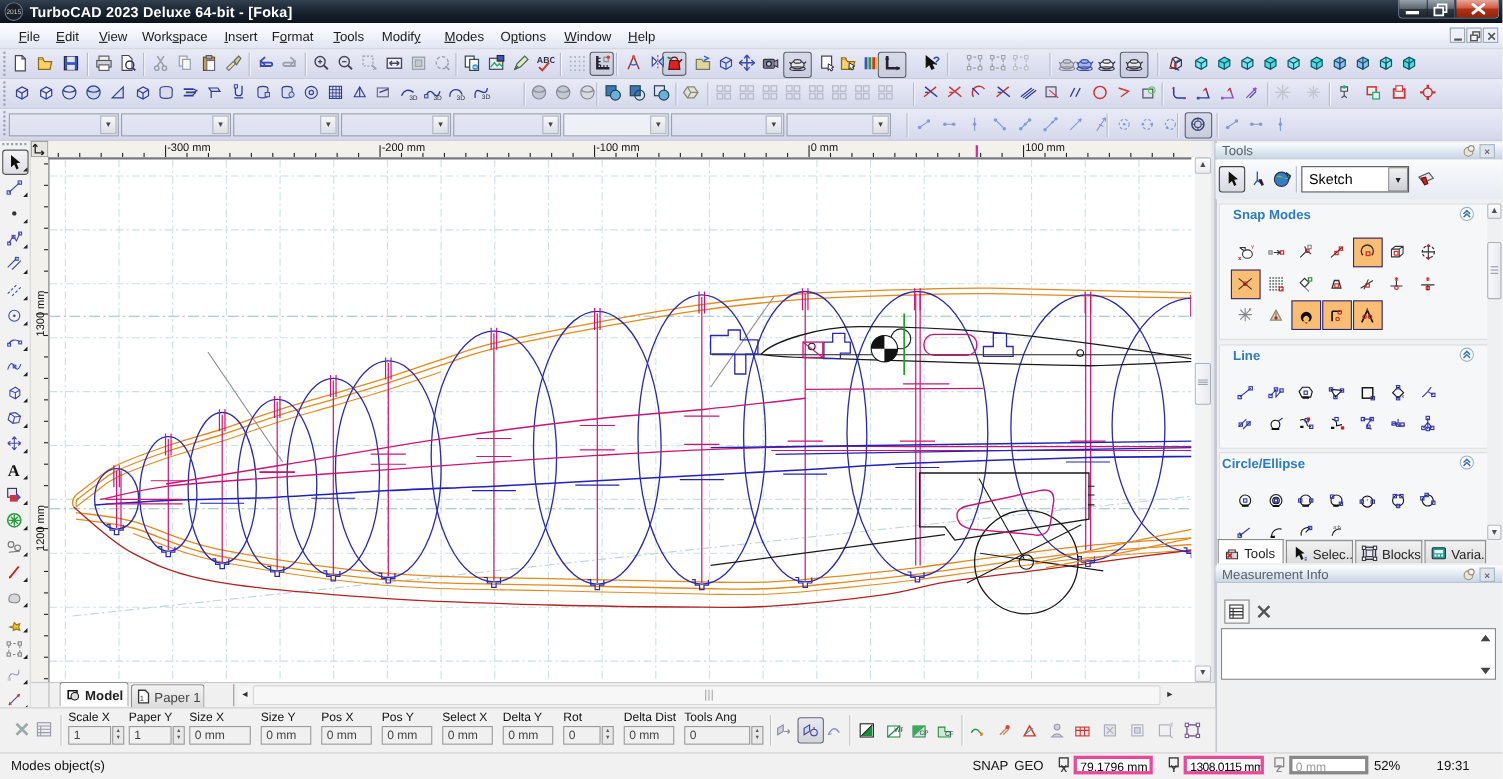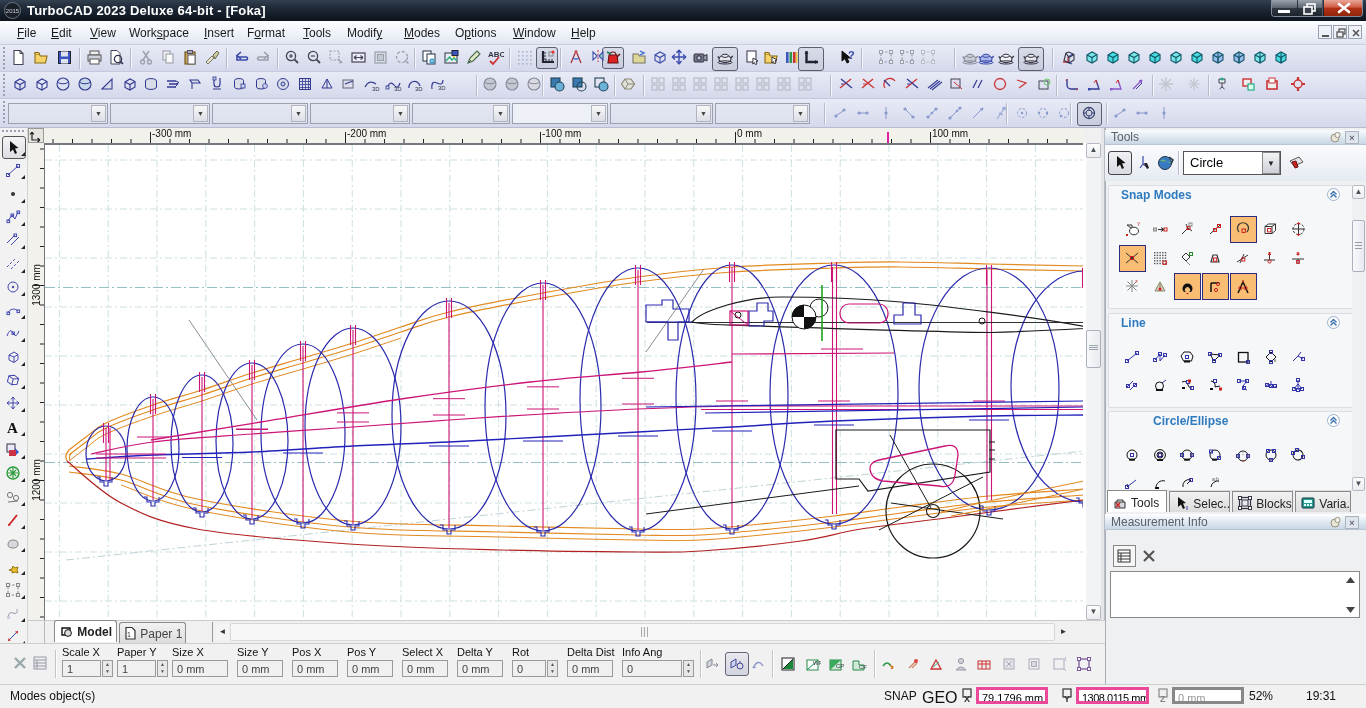--- a/index.html
+++ b/index.html
@@ -1191,21 +1191,21 @@
 <svg class="" style="position:absolute;left:1136px;top:154px" width="17" height="17" viewBox="0 0 17 17">
     <path d="M7 2 L7 10 M7 10 l-3 4 M7 10 l4 3" stroke="#3949ab" fill="none" stroke-width="1.2"></path>
     <path d="M8 9 L11 15 l2-1 -2-5 Z" fill="#222"></path>
   </svg>
 <svg class="" style="position:absolute;left:1157px;top:154px" width="18" height="18" viewBox="0 0 18 18">
     <circle cx="8" cy="9" r="6.5" fill="#3a7ac0" stroke="#234"></circle>
     <path d="M3 7 q3-3 6 0 t6 1" fill="#6aba6a" stroke="none"></path>
     <path d="M12 3 l4 3 -2 4" fill="none" stroke="#234" stroke-width="1.5"></path>
   </svg>
 <div class="abs" style="left:1178px;top:151px;width:2px;height:24px;border-left:1px solid #b6bacc;border-right:1px solid #fff"></div>
-<div class="abs" style="left:1183px;top:151px;width:98px;height:24px;background:#fff;border:1px solid #555;font-size:13px;color:#000;padding:3px 0 0 6px">Circle</div>
+<div class="abs" style="left:1183px;top:151px;width:98px;height:24px;background:#fff;border:1px solid #555;font-size:13px;color:#000;padding:3px 0 0 6px">Sketch</div>
 <div class="abs" style="left:1262px;top:152px;width:18px;height:22px;background:linear-gradient(180deg,#f2f2f4,#cdd0d8);border:1px solid #888;color:#222;font-size:8px;text-align:center;line-height:21px">▼</div>
 <svg class="" style="position:absolute;left:1287px;top:153px" width="19" height="19" viewBox="0 0 19 19">
     <path d="M3 8 l9-4 4 5 -9 4 Z" fill="#e8e4ee" stroke="#555"></path>
     <path d="M5 9 l3 6 3-1 -2-6Z" fill="#c22" stroke="#611"></path>
   </svg>
 <div class="card abs" style="top:185px;height:124px;left:1108px"></div>
 <div class="abs cardhead" style="left:1121px;top:188px">Snap Modes</div>
 <div class="abs chev" style="left:1327px;top:188px"><svg width="11" height="11" viewBox="0 0 11 11">
       <path d="M2.5 5.5 L5.5 2.5 L8.5 5.5 M2.5 8.5 L5.5 5.5 L8.5 8.5" fill="none" stroke="#3a70b0" stroke-width="1.4"></path>
     </svg></div>
@@ -1408,21 +1408,21 @@
     <path d="M8 4 v3" stroke="#3333aa"></path>
   </svg>
 <svg class="" style="position:absolute;left:1290.2px;top:377px" width="17" height="17" viewBox="0 0 17 17">
     <path d="M8 3 V13 M8 7 L4 12 M8 7 L12 12" fill="none" stroke="#3333aa"></path>
     <rect x="6.5" y="1.5" width="3" height="3" fill="none" stroke="#3333aa" stroke-width="1"></rect>
     <rect x="2.5" y="10.5" width="3" height="3" fill="none" stroke="#3333aa" stroke-width="1"></rect>
     <rect x="10.5" y="10.5" width="3" height="3" fill="none" stroke="#3333aa" stroke-width="1"></rect>
     <rect x="6.5" y="11.5" width="3" height="3" fill="none" stroke="#3333aa" stroke-width="1"></rect>
   </svg>
 <div class="card abs" style="top:411px;height:80px;left:1108px"></div>
-<div class="abs cardhead" style="left:1153px;top:414px">Circle/Ellipse</div>
+<div class="abs cardhead" style="left:1111px;top:414px">Circle/Ellipse</div>
 <div class="abs chev" style="left:1327px;top:414px"><svg width="11" height="11" viewBox="0 0 11 11">
       <path d="M2.5 5.5 L5.5 2.5 L8.5 5.5 M2.5 8.5 L5.5 5.5 L8.5 8.5" fill="none" stroke="#3a70b0" stroke-width="1.4"></path>
     </svg></div>
 <svg class="" style="position:absolute;left:1124.0px;top:447px" width="17" height="17" viewBox="0 0 17 17">
     <circle cx="8" cy="8" r="5" fill="none" stroke="#111"></circle>
     <path d="M5 12.6 h6" stroke="#111" stroke-width="2"></path>
     <rect x="6.5" y="6.5" width="3" height="3" fill="none" stroke="#3333aa" stroke-width="1"></rect>
   </svg>
 <svg class="" style="position:absolute;left:1151.7px;top:447px" width="17" height="17" viewBox="0 0 17 17">
     <circle cx="8" cy="8" r="5.4" fill="none" stroke="#111"></circle>
@@ -1557,21 +1557,21 @@
 <div class="ifield abs" style="left:347px;top:660px;width:46px">0 mm</div>
 <div class="ilab abs" style="left:402px;top:646px">Select X</div>
 <div class="ifield abs" style="left:402px;top:660px;width:46px">0 mm</div>
 <div class="ilab abs" style="left:457px;top:646px">Delta Y</div>
 <div class="ifield abs" style="left:457px;top:660px;width:46px">0 mm</div>
 <div class="ilab abs" style="left:512px;top:646px">Rot</div>
 <div class="ifield abs" style="left:512px;top:660px;width:34px">0</div>
 <div class="spin abs" style="left:547px;top:660px">▲<br>▼</div>
 <div class="ilab abs" style="left:567px;top:646px">Delta Dist</div>
 <div class="ifield abs" style="left:567px;top:660px;width:46px">0 mm</div>
-<div class="ilab abs" style="left:622px;top:646px">Info Ang</div>
+<div class="ilab abs" style="left:622px;top:646px">Tools Ang</div>
 <div class="ifield abs" style="left:622px;top:660px;width:60px">0</div>
 <div class="spin abs" style="left:683px;top:660px">▲<br>▼</div>
 <div class="abs" style="left:700px;top:650px;width:2px;height:28px;border-left:1px solid #c4c4c4;border-right:1px solid #fff"></div>
 <div class="abs" style="left:725px;top:652px;width:24px;height:24px;background:linear-gradient(180deg,#e8e8ee,#d2d4de);border:1px solid #667;border-radius:3px"></div>
 <svg class="" style="position:absolute;left:729px;top:656px" width="16" height="16" viewBox="0 0 16 16">
     <path d="M2 12 V6 l5-3 v6 Z" fill="#c8d4f0" stroke="#449"></path>
     <circle cx="11" cy="10" r="3" fill="none" stroke="#449"></circle>
     <path d="M11 7 v-2" stroke="#449"></path>
   </svg>
 <svg class="" style="position:absolute;left:705px;top:656px" width="16" height="16" viewBox="0 0 16 16">
@@ -1640,21 +1640,21 @@
     <rect x="1.5" y="1.5" width="3" height="3" fill="#fff" stroke="#7a5a9a"></rect>
     <rect x="11.5" y="1.5" width="3" height="3" fill="#fff" stroke="#7a5a9a"></rect>
     <rect x="1.5" y="11.5" width="3" height="3" fill="#fff" stroke="#7a5a9a"></rect>
     <rect x="11.5" y="11.5" width="3" height="3" fill="#fff" stroke="#7a5a9a"></rect>
   </svg>
 <div class="abs" style="left:772px;top:650px;width:2px;height:28px;border-left:1px solid #c4c4c4;border-right:1px solid #fff"></div>
 <div class="abs" style="left:874px;top:650px;width:2px;height:28px;border-left:1px solid #c4c4c4;border-right:1px solid #fff"></div>
 <div id="statusbar" class="abs"></div>
 <div class="abs" style="left:10px;top:689px;font-size:12px;color:#111">Modes object(s)</div>
 <div class="abs" style="left:884px;top:689px;font-size:12px;color:#111">SNAP</div>
-<div class="abs" style="left:922px;top:689px;font-size:16px;color:#111">GEO</div>
+<div class="abs" style="left:922px;top:689px;font-size:12px;color:#111">GEO</div>
 <svg class="" style="position:absolute;left:962px;top:688px" width="13" height="15" viewBox="0 0 13 15">
     <rect x="1" y="1" width="8" height="8" fill="none" stroke="#333" stroke-width="1.2"></rect>
     <text x="2" y="14" font-size="9" fill="#333" font-weight="bold">X</text>
   </svg>
 <div class="sfield abs" style="left:976px;top:687px;width:72px">79,1796 mm</div>
 <svg class="" style="position:absolute;left:1062px;top:688px" width="13" height="15" viewBox="0 0 13 15">
     <rect x="1" y="1" width="8" height="8" fill="none" stroke="#333" stroke-width="1.2"></rect>
     <text x="2" y="14" font-size="9" fill="#333" font-weight="bold">Y</text>
   </svg>
 <div class="sfield abs" style="left:1076px;top:687px;width:73px;letter-spacing:-0.5px">1308,0115 mm</div>

